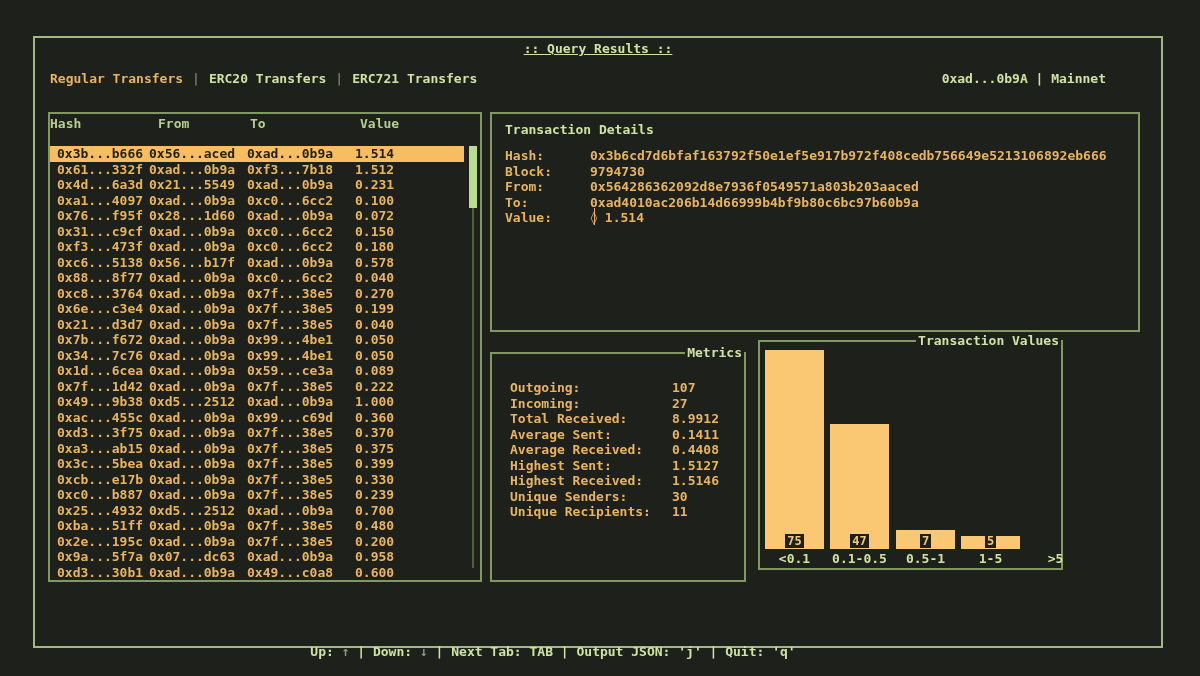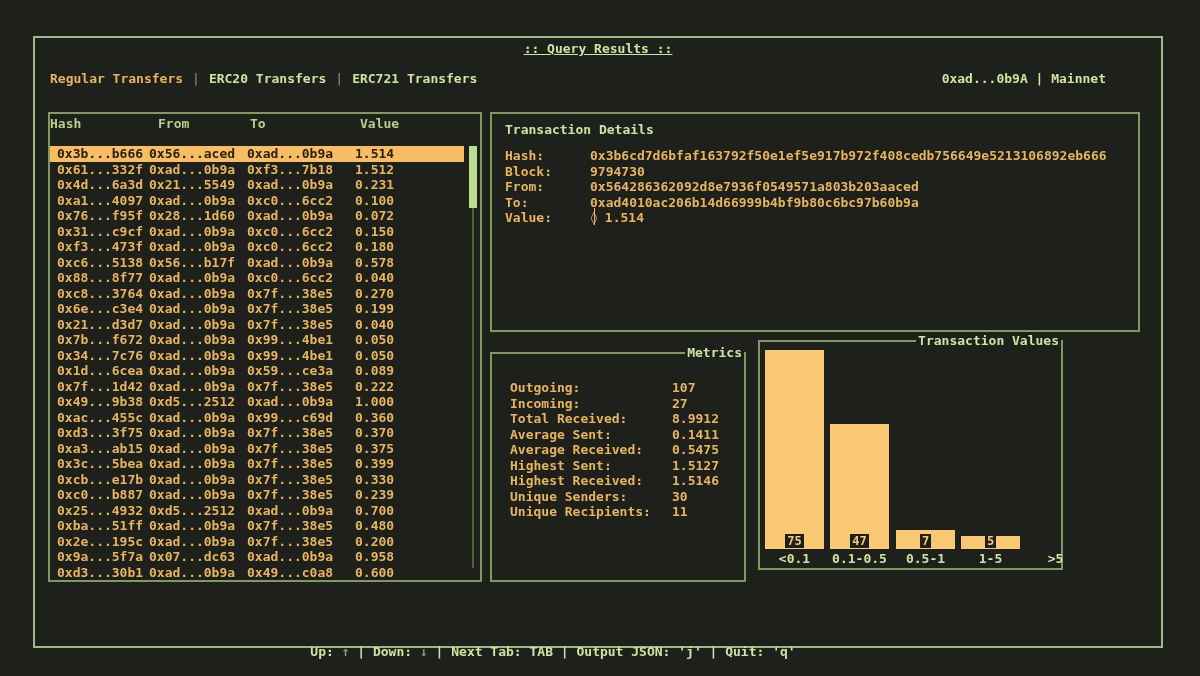--- a/index.html
+++ b/index.html
@@ -261,21 +261,21 @@
       </div>
   </div>
 
   <div class="panel metrics-panel">
     <div class="panel-title-border"><span>Metrics</span></div>
     <div class="mrows" id="metrics-rows">
         <div class="mrow"><span class="mlabel">Outgoing:</span><span class="mvalue">107</span></div>
         <div class="mrow"><span class="mlabel">Incoming:</span><span class="mvalue">27</span></div>
         <div class="mrow"><span class="mlabel">Total Received:</span><span class="mvalue">8.9912</span></div>
         <div class="mrow"><span class="mlabel">Average Sent:</span><span class="mvalue">0.1411</span></div>
-        <div class="mrow"><span class="mlabel">Average Received:</span><span class="mvalue">0.5475</span></div>
+        <div class="mrow"><span class="mlabel">Average Received:</span><span class="mvalue">0.4408</span></div>
         <div class="mrow"><span class="mlabel">Highest Sent:</span><span class="mvalue">1.5127</span></div>
         <div class="mrow"><span class="mlabel">Highest Received:</span><span class="mvalue">1.5146</span></div>
         <div class="mrow"><span class="mlabel">Unique Senders:</span><span class="mvalue">30</span></div>
         <div class="mrow"><span class="mlabel">Unique Recipients:</span><span class="mvalue">11</span></div>
       </div>
   </div>
 
   <div class="panel chart-panel">
     <div class="panel-title-border"><span>Transaction Values</span></div>
     <div class="chart-area" id="chart-area">

